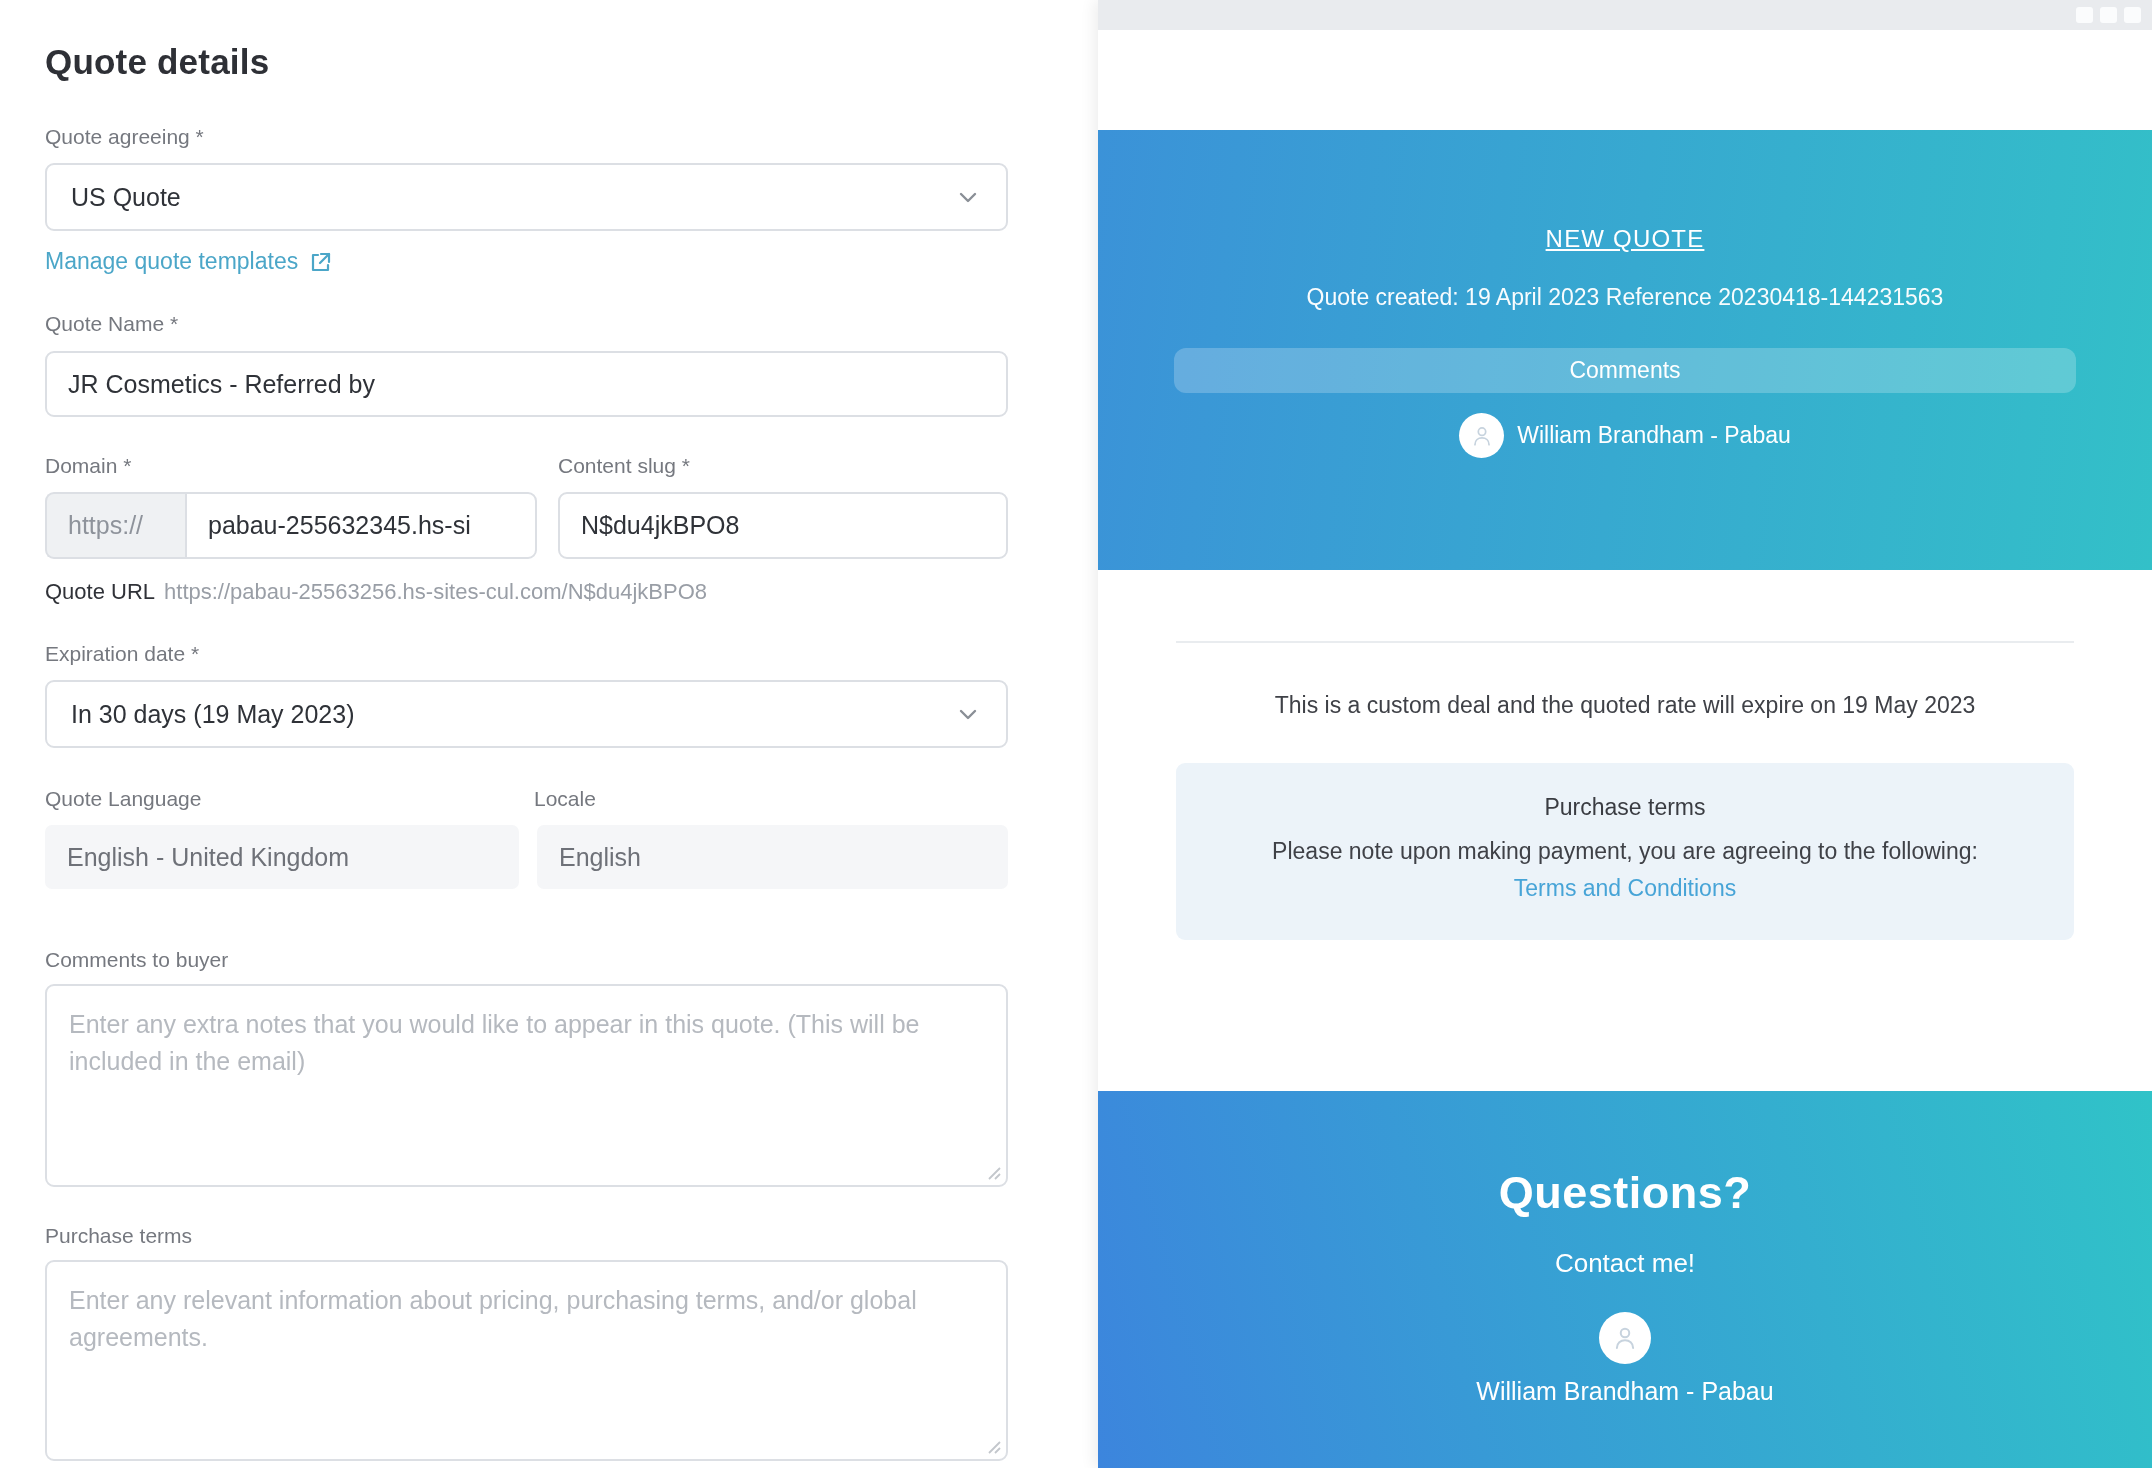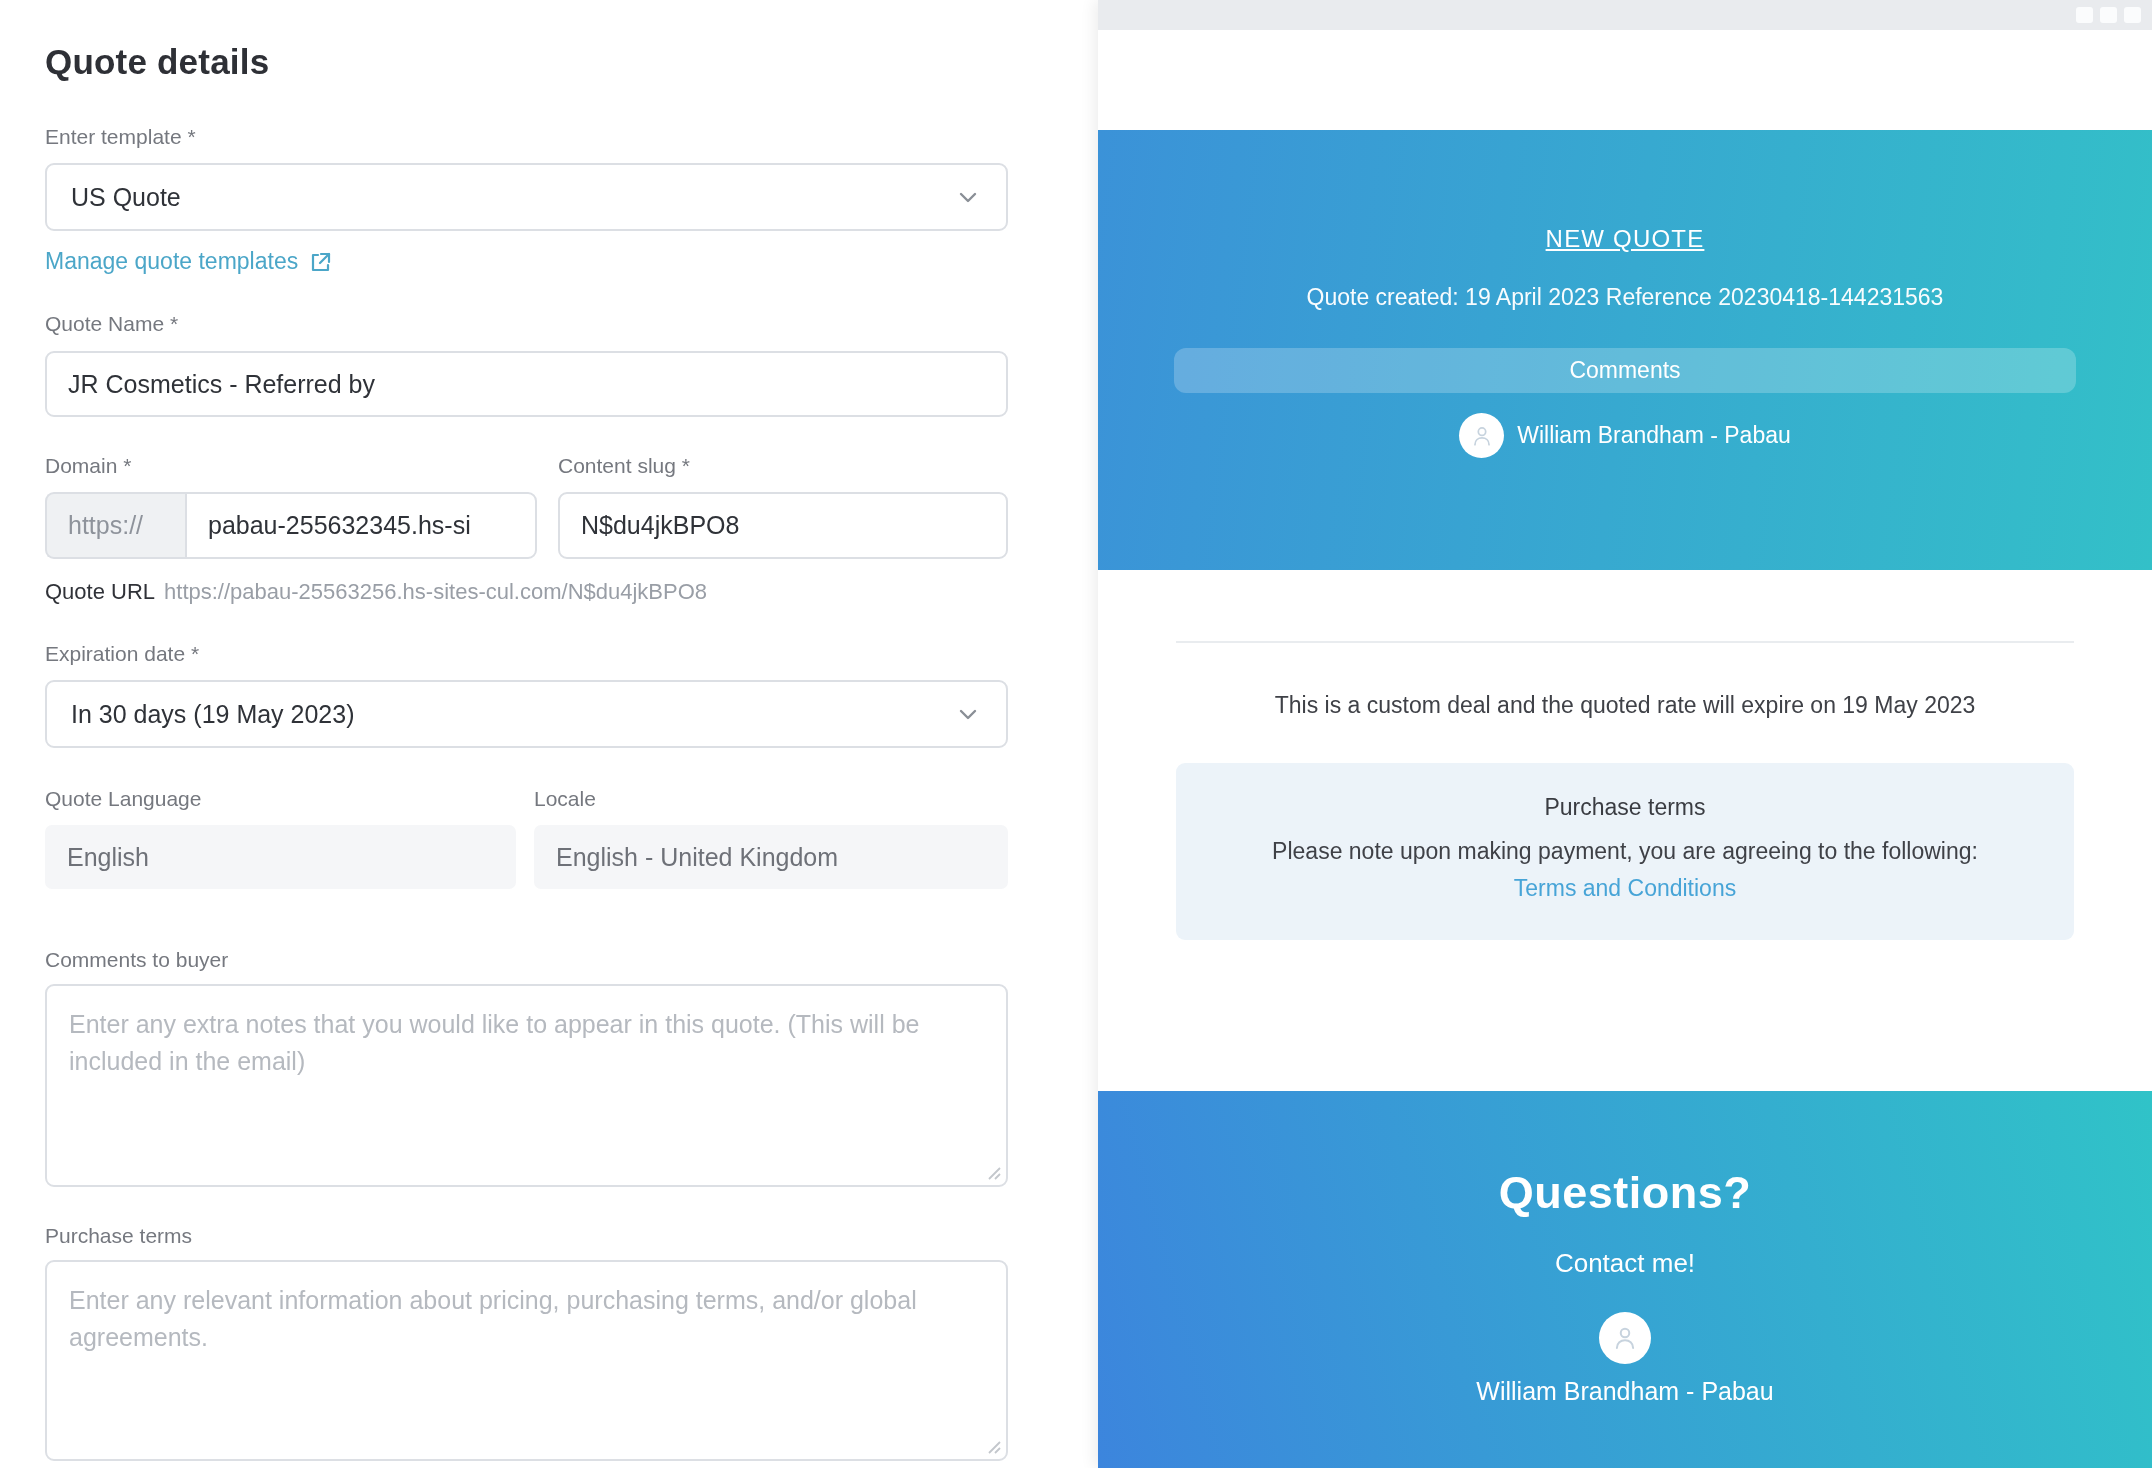--- a/index.html
+++ b/index.html
@@ -112,21 +112,21 @@
   .footer-avatar-row .avatar{width:52px;height:52px;}
   .q-owner{margin-top:13px;font-size:25px;}
 </style>
 </head>
 <body>
 
 <div class="form-col">
 
   <h1 class="page-title">Quote details</h1>
 
-  <span class="lbl lbl-template">Enter template *</span>
+  <span class="lbl lbl-template">Quote agreeing *</span>
   <div class="select">
     <span>US Quote</span>
     <svg class="chev" width="28" height="28" viewBox="0 0 28 28">
       <polyline points="7,11 14,18 21,11" fill="none" stroke="#8a8f96" stroke-width="2.4" stroke-linecap="round" stroke-linejoin="round"></polyline>
     </svg>
   </div>
 
   <a class="manage-link">
     <span>Manage quote templates</span>
     <svg width="24" height="24" viewBox="0 0 24 24">
@@ -159,22 +159,22 @@
     <svg class="chev" width="28" height="28" viewBox="0 0 28 28">
       <polyline points="7,11 14,18 21,11" fill="none" stroke="#8a8f96" stroke-width="2.4" stroke-linecap="round" stroke-linejoin="round"></polyline>
     </svg>
   </div>
 
   <div class="lang-row-labels">
     <span class="lbl cell-a">Quote Language</span>
     <span class="lbl">Locale</span>
   </div>
   <div class="lang-row">
+    <div class="dis-input dis-locale">English - United Kingdom</div>
     <div class="dis-input dis-lang">English</div>
-    <div class="dis-input dis-locale">English - United Kingdom</div>
   </div>
 
   <span class="lbl lbl-comments">Comments to buyer</span>
   <div class="ta-wrap">
     <textarea class="ta-comments" placeholder="Enter any extra notes that you would like to appear in this quote. (This will be included in the email)" style=""></textarea>
     <svg class="resize-grip" width="16" height="16" viewBox="0 0 16 16">
       <path d="M15 4 L4 15 M15 10 L10 15" stroke="#c3c7cc" stroke-width="1.8" fill="none"></path>
     </svg>
   </div>
 

